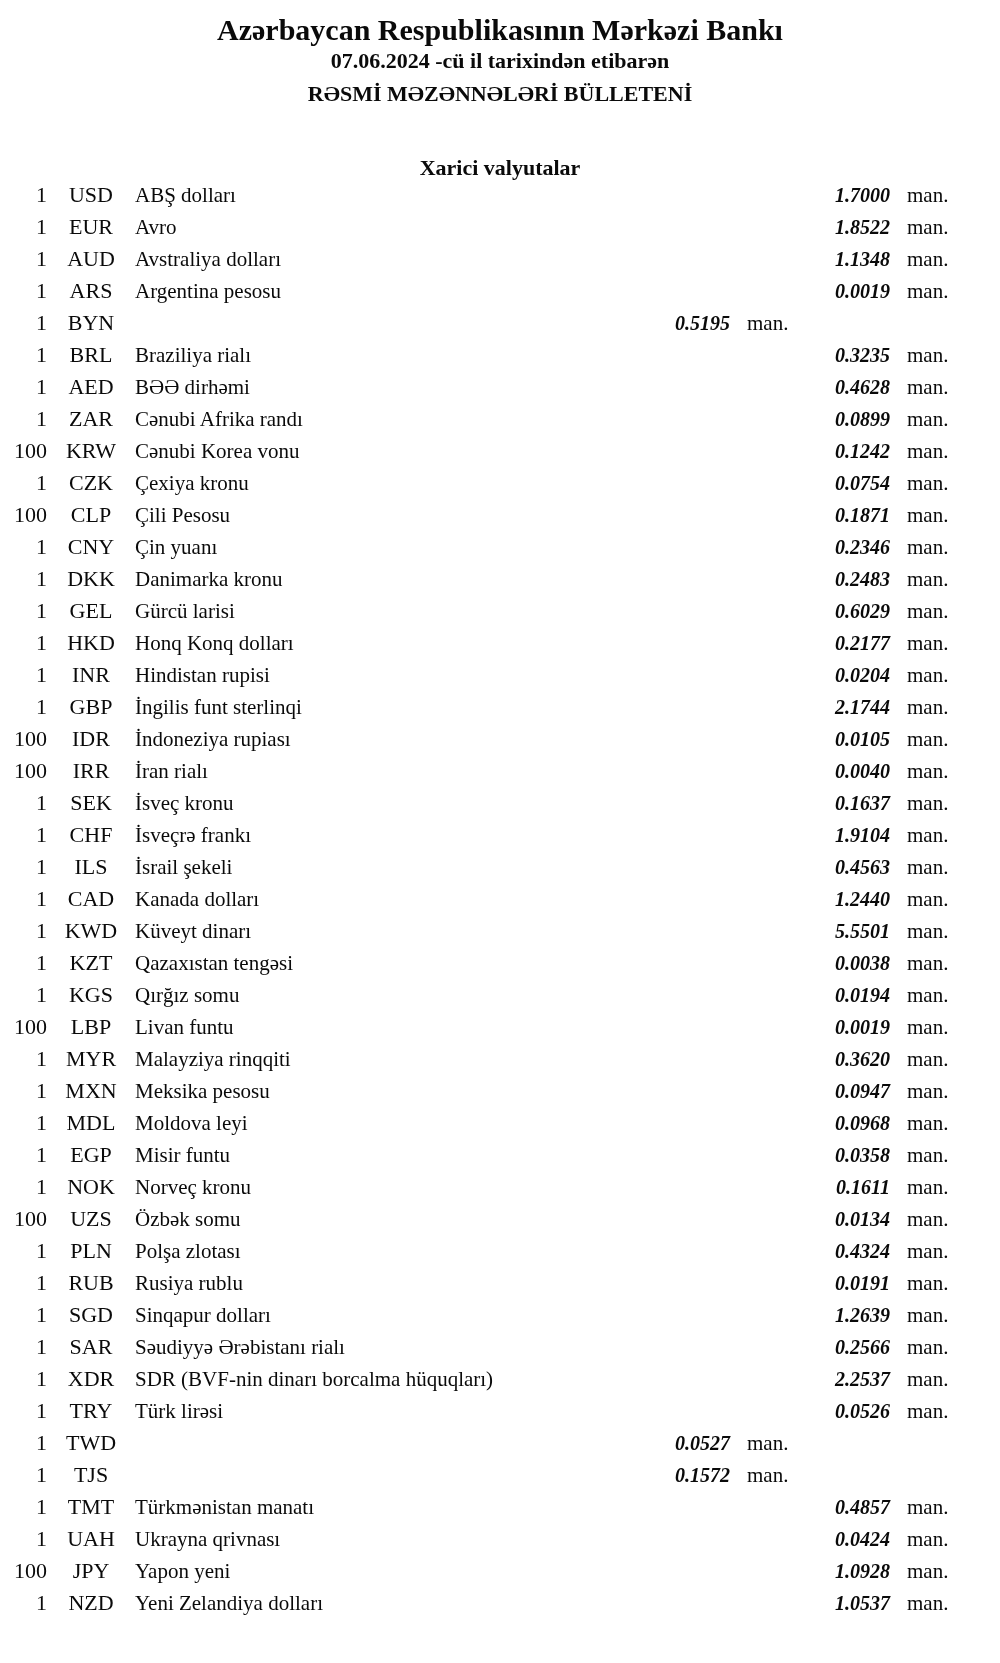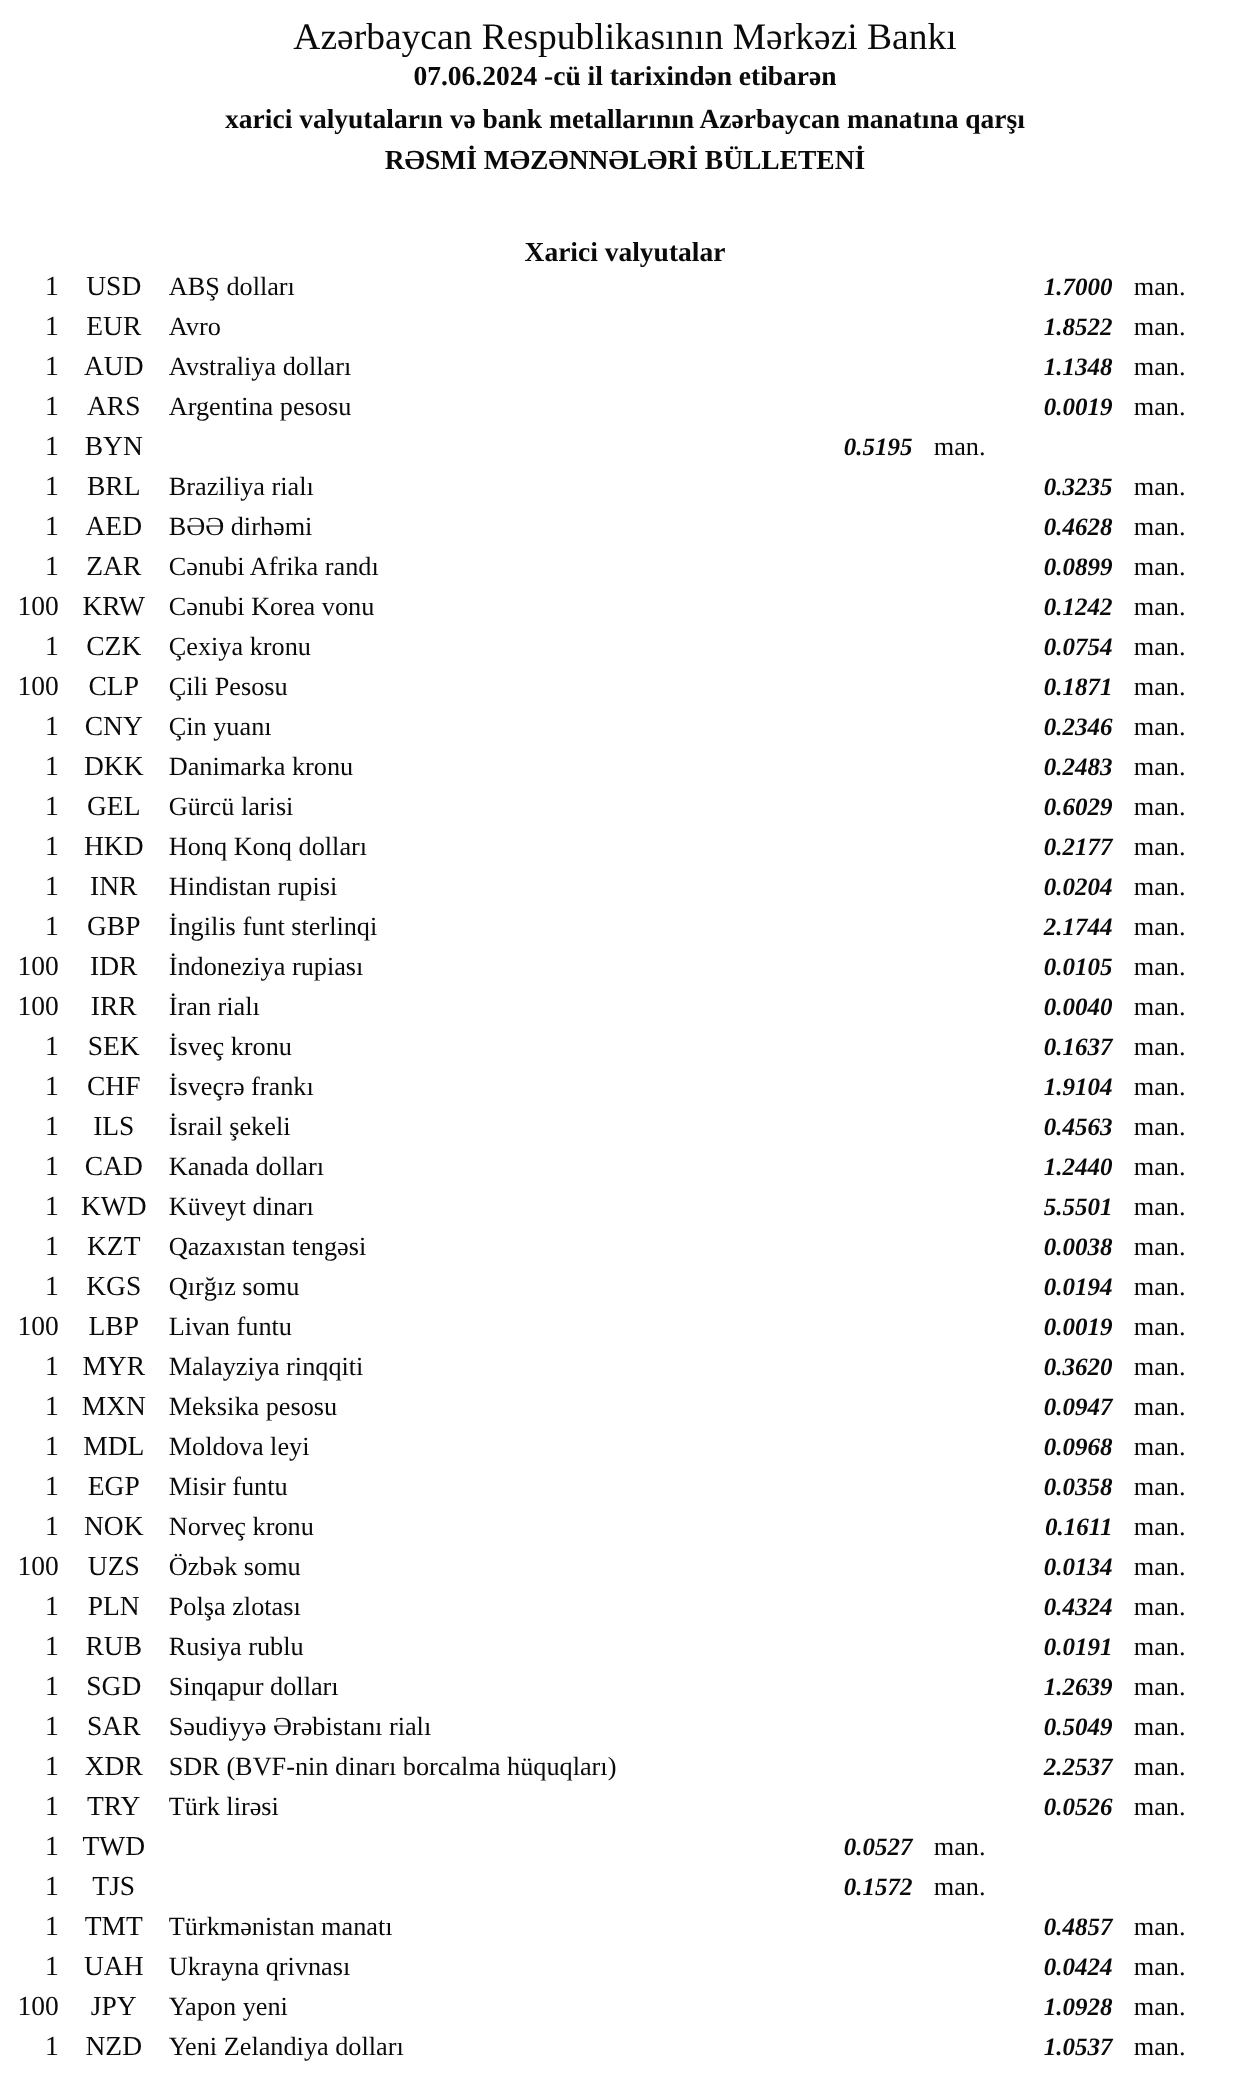--- a/index.html
+++ b/index.html
@@ -15,21 +15,21 @@
     background: #ffffff;
     color: #0a0a0a;
     font-family: "Liberation Serif", serif;
     overflow: hidden;
     box-sizing: border-box;
   }
   .title {
     padding-top: 12px;
     text-align: center;
     font-size: 30px;
-    font-weight: normal;
+    font-weight: bold;
     line-height: 36px;
   }
   .hline {
     text-align: center;
     font-size: 22px;
     font-weight: bold;
     line-height: 26px;
   }
   .hline.l2 { }
   .hline.l3 { margin-top: 8px; }
@@ -79,21 +79,20 @@
     font-size: 21px;
     box-sizing: border-box;
   }
 </style>
 </head>
 <body>
 
 <div class="page">
   <div class="title">Azərbaycan Respublikasının Mərkəzi Bankı</div>
   <div class="hline l2">07.06.2024 -cü il tarixindən etibarən</div>
-  <div class="hline l3">xarici valyutaların və bank metallarının Azərbaycan manatına qarşı</div>
   <div class="hline l4">RƏSMİ MƏZƏNNƏLƏRİ BÜLLETENİ</div>
 
   <div class="section-title">Xarici valyutalar</div>
 
   <div class="table" id="rates-table">
       <div class="row">
     <span class="qty">1</span>
     <span class="code">USD</span>
     <span class="name">ABŞ dolları</span>
     <span class="rate">1.7000</span>
@@ -340,21 +339,21 @@
     <span class="qty">1</span>
     <span class="code">SGD</span>
     <span class="name">Sinqapur dolları</span>
     <span class="rate">1.2639</span>
     <span class="unit">man.</span>
   </div>
       <div class="row">
     <span class="qty">1</span>
     <span class="code">SAR</span>
     <span class="name">Səudiyyə Ərəbistanı rialı</span>
-    <span class="rate">0.5049</span>
+    <span class="rate">0.2566</span>
     <span class="unit">man.</span>
   </div>
       <div class="row">
     <span class="qty">1</span>
     <span class="code">XDR</span>
     <span class="name">SDR (BVF-nin dinarı borcalma hüquqları)</span>
     <span class="rate">2.2537</span>
     <span class="unit">man.</span>
   </div>
       <div class="row">

